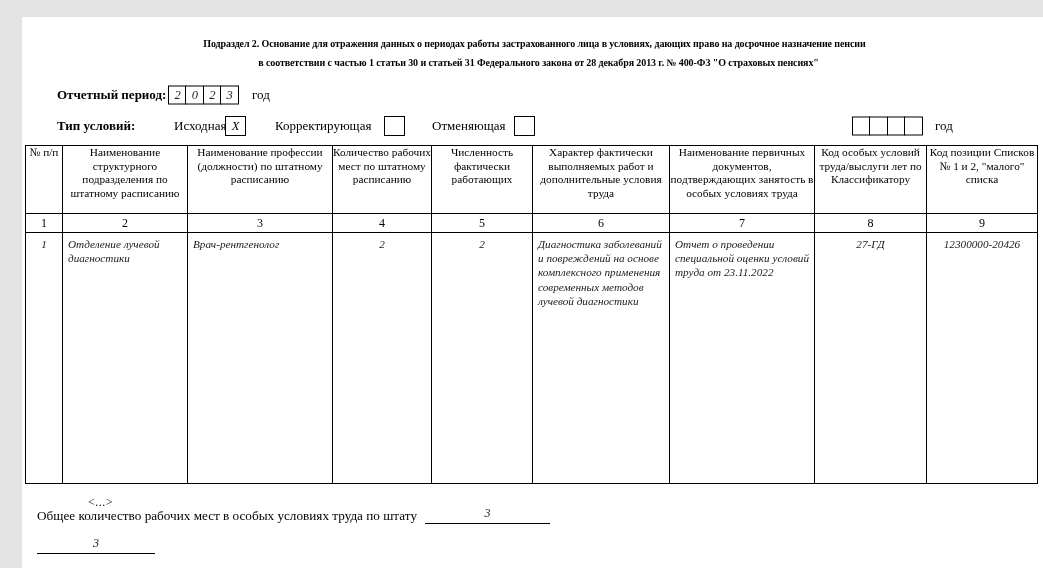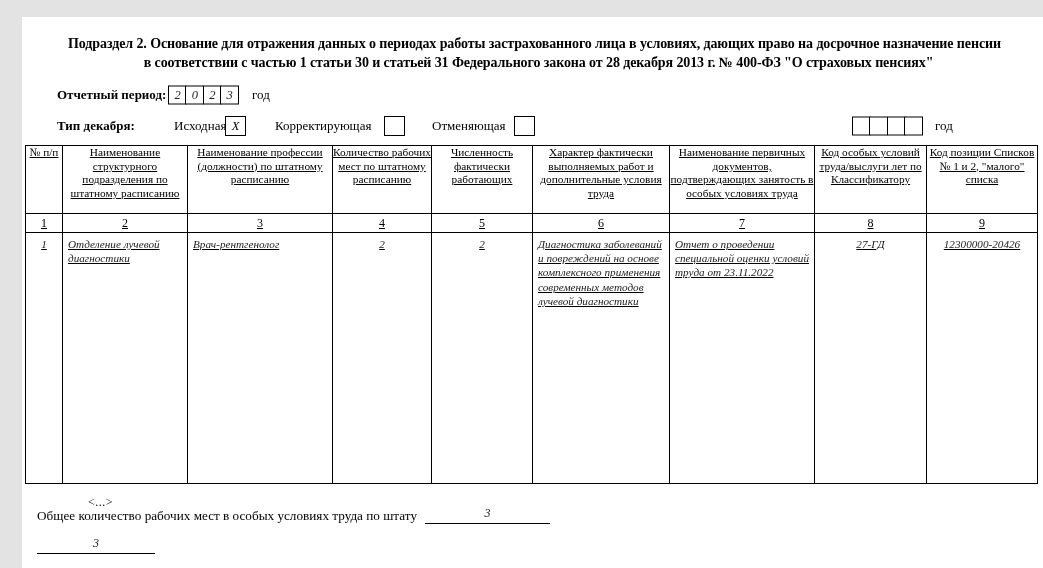--- a/index.html
+++ b/index.html
@@ -21,21 +21,21 @@
     height: 551px;
     background: #ffffff;
   }
 
   
   .title {
     margin: 0;
     padding-top: 17px;
     text-align: center;
     font-weight: bold;
-    font-size: 14px;
+    font-size: 10px;
     line-height: 19px;
     color: #000;
     letter-spacing: -0.1px;
   }
   .title-line {
     display: block;
     white-space: nowrap;
   }
   .title-line-1 { padding-left: 4px; }
   .title-line-2 { padding-left: 12px; }
@@ -94,21 +94,20 @@
     font-style: italic;
     background: #fff;
   }
 
   
   .tbl-wrap {
     position: absolute;
     left: 3px;
     top: 128px;
     width: 992px;
-    text-decoration: underline;
   }
   table.grid {
     border-collapse: collapse;
     table-layout: fixed;
     width: 992px;
     background: #fff;
   }
   table.grid td, table.grid th {
     border: 1.4px solid #000;
     padding: 0;
@@ -192,21 +191,21 @@
     <span class="boxgroup" style="left:146px;">
       <span class="cell-box">2</span>
       <span class="cell-box">0</span>
       <span class="cell-box">2</span>
       <span class="cell-box">3</span>
     </span>
     <span class="fld" style="left:230px;">год</span>
   </div>
 
   <div class="field-row row-type">
-    <span class="fld bold" style="left:35px;">Тип декабря:</span>
+    <span class="fld bold" style="left:35px;">Тип условий:</span>
     <span class="fld" style="left:130px;margin-left:22px;">Исходная</span>
     <span class="single-box" style="left:203px;">X</span>
 
     <span class="fld" style="left:253px;">Корректирующая</span>
     <span class="single-box" style="left:362px;"></span>
 
     <span class="fld" style="left:410px;">Отменяющая</span>
     <span class="single-box" style="left:492px;"></span>
 
     <span class="boxgroup" style="left:830px;">

